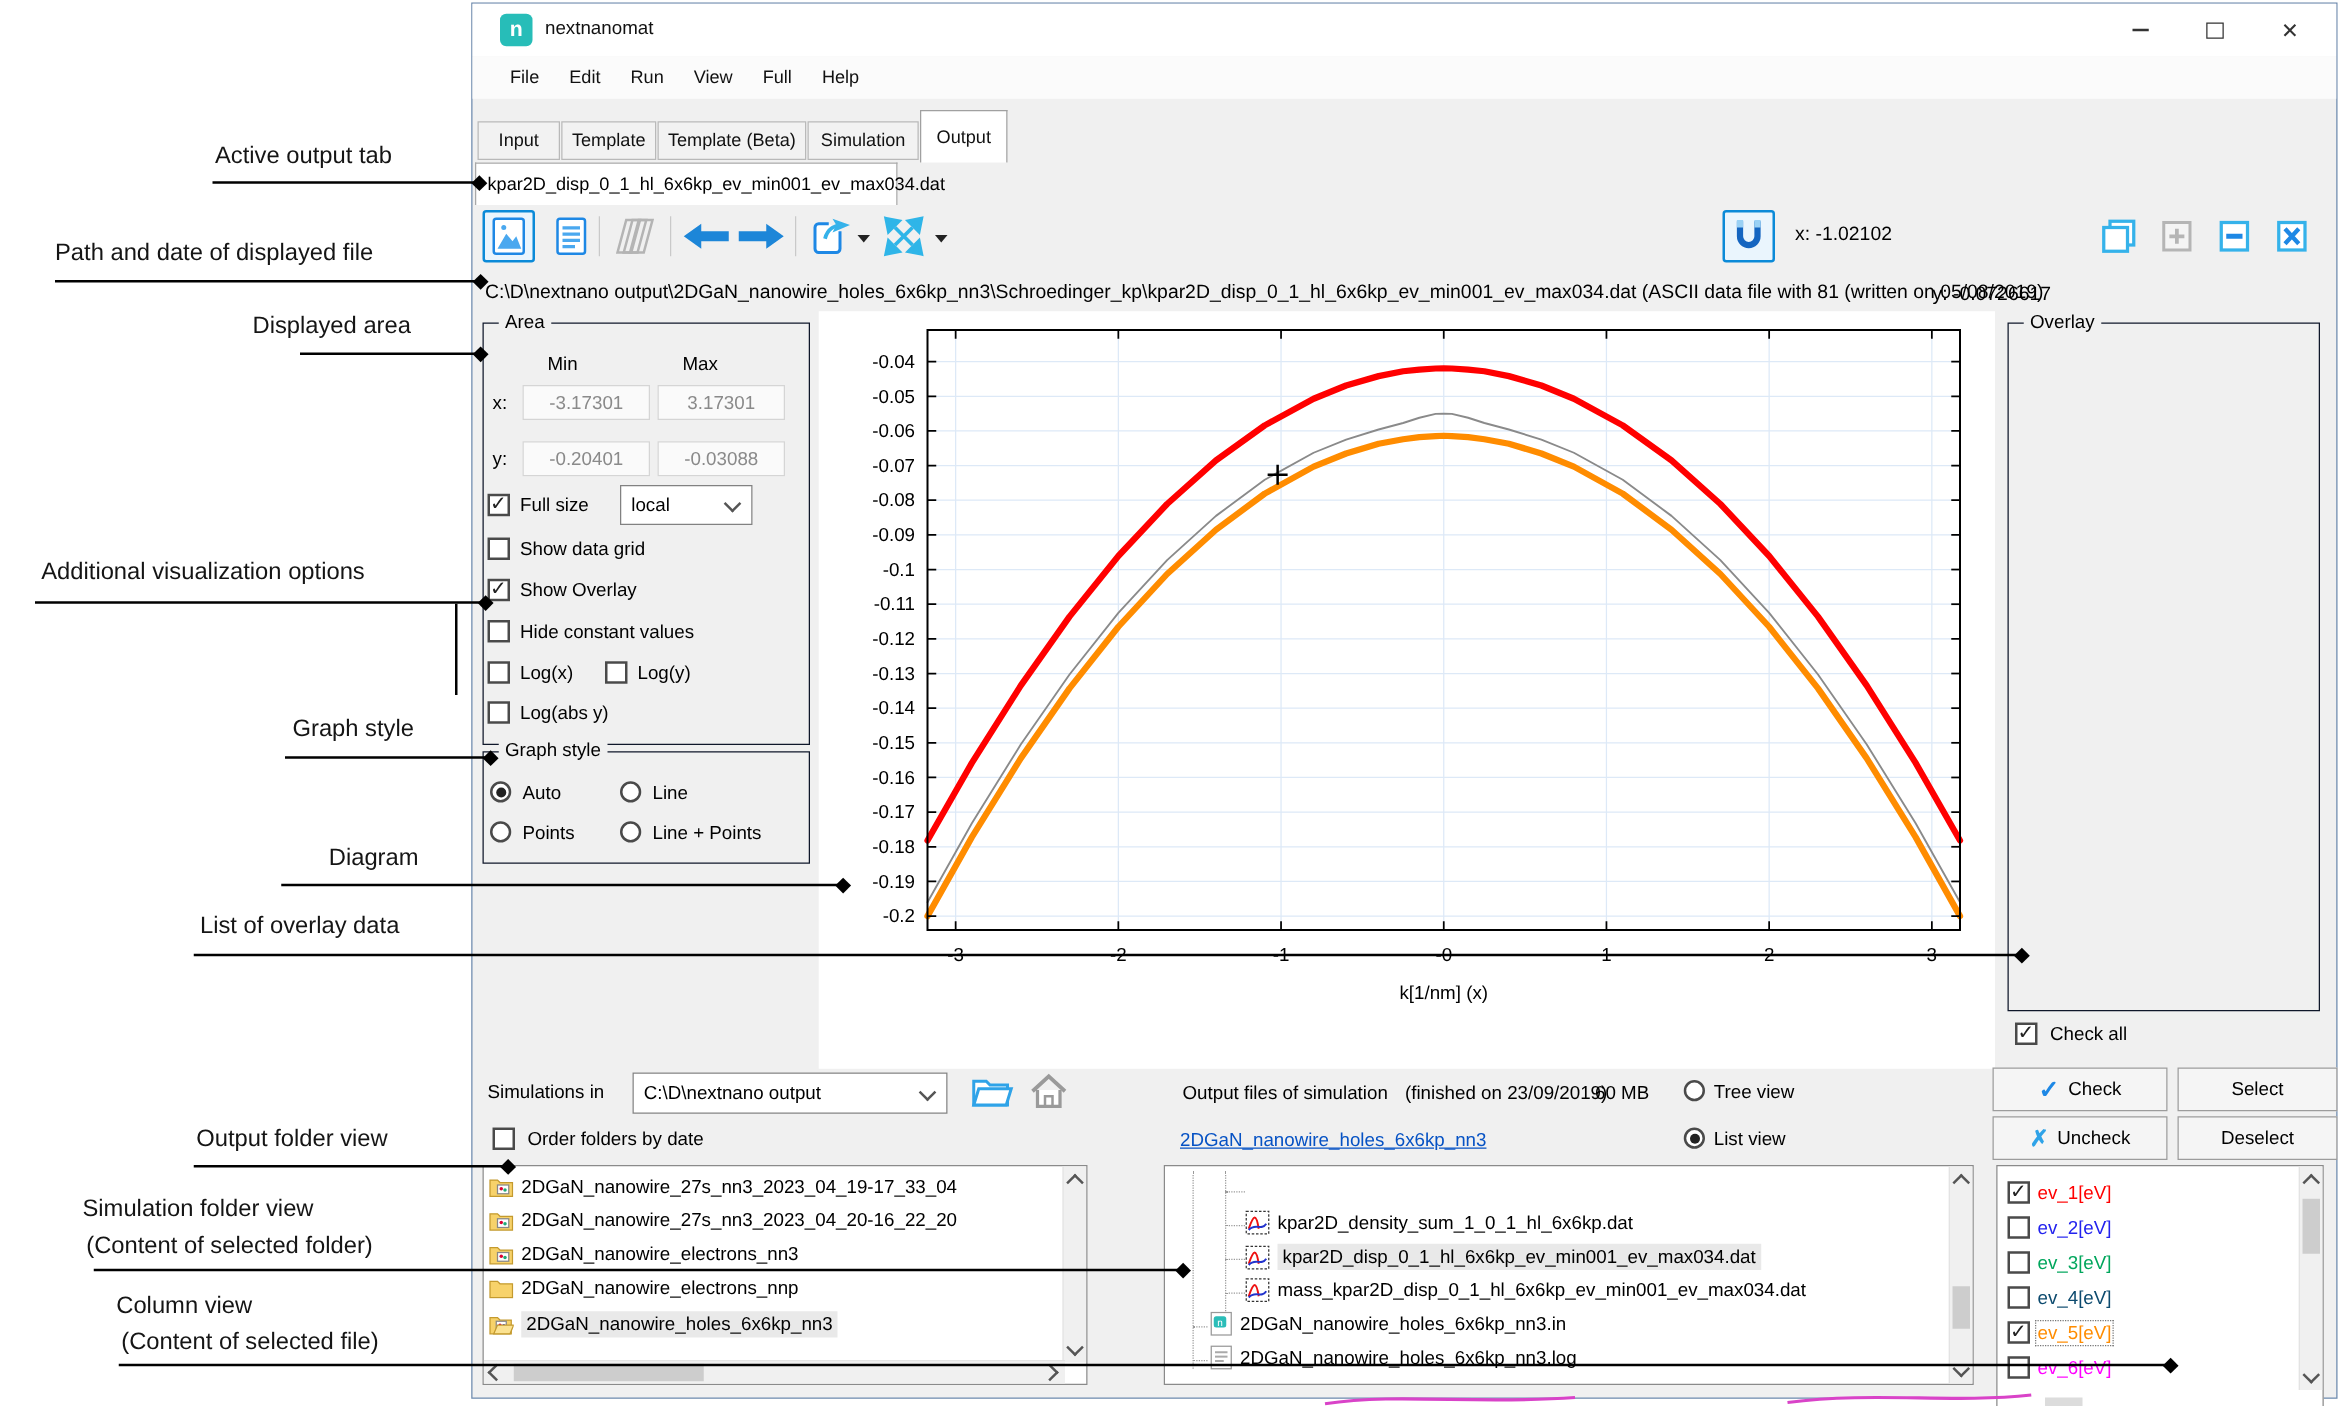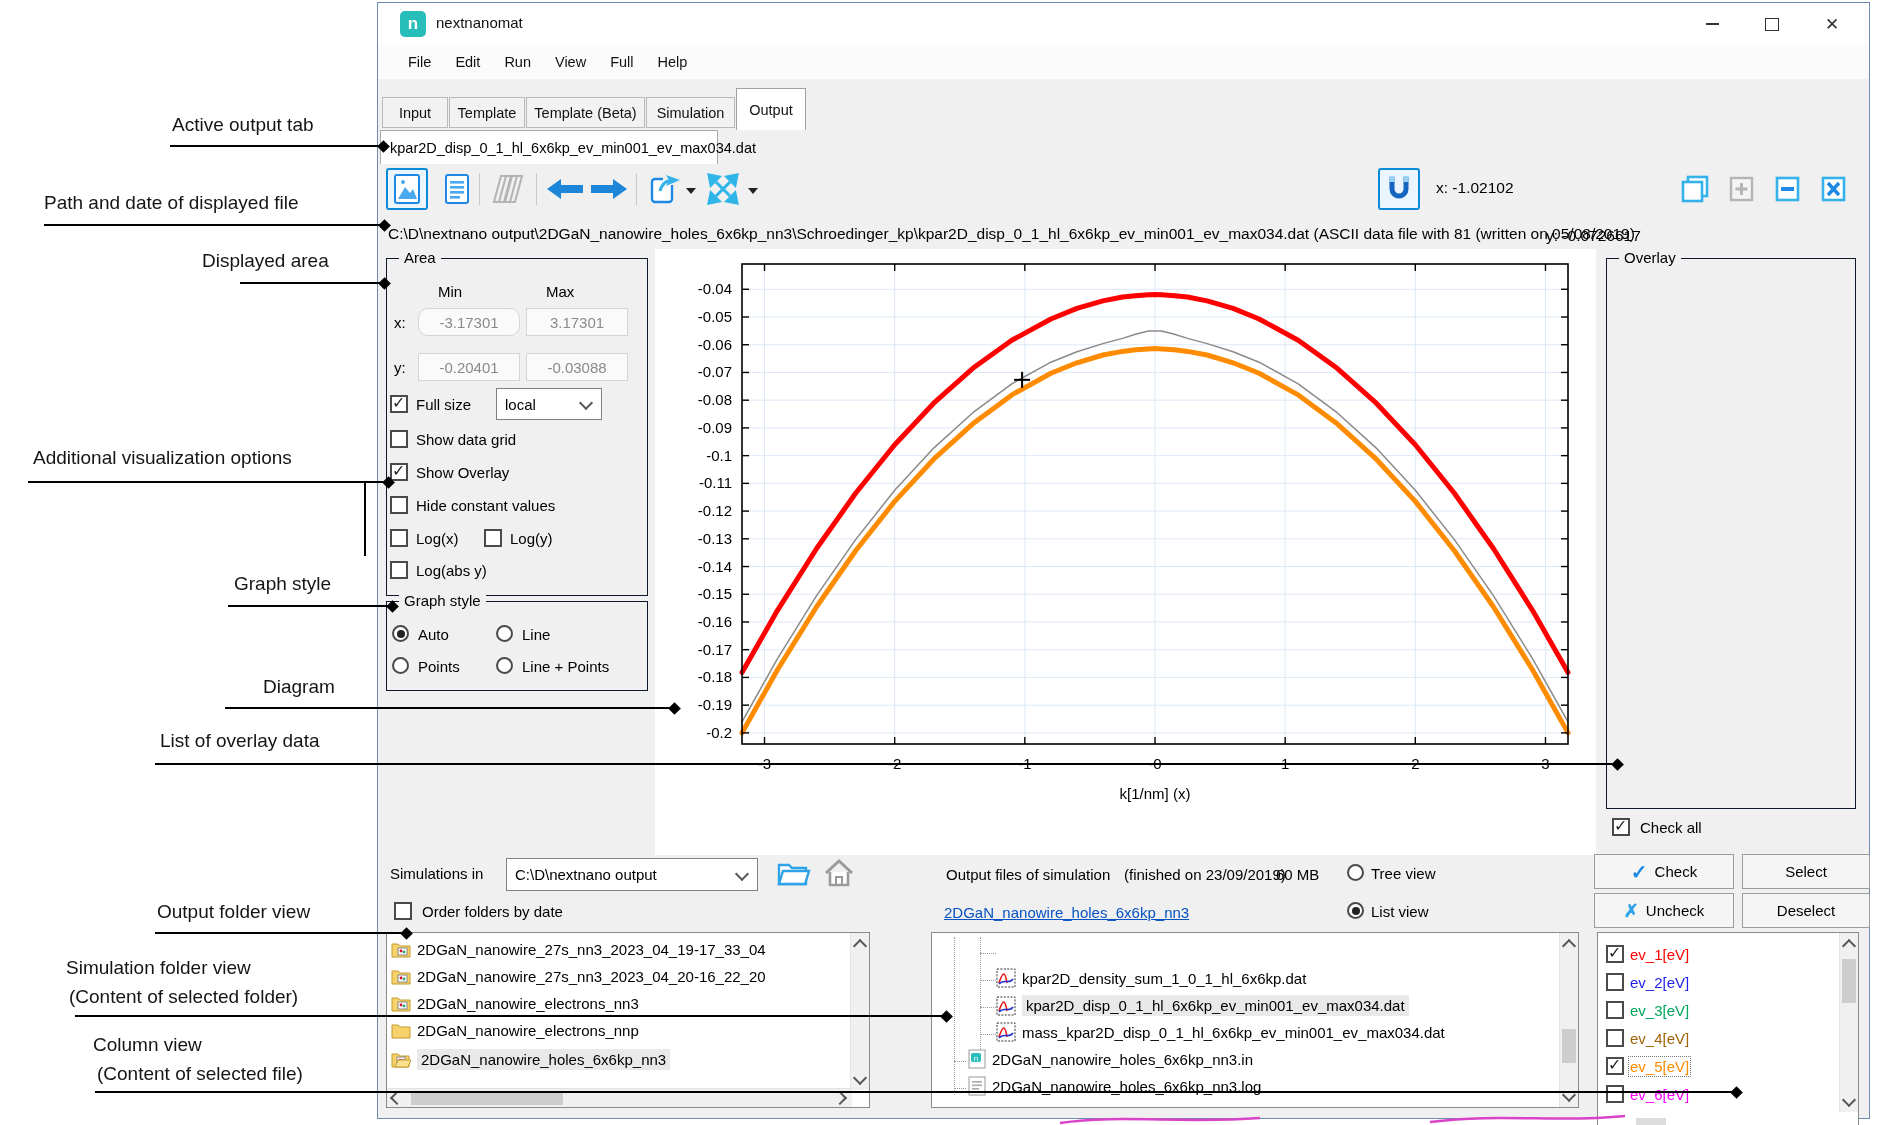--- a/index.html
+++ b/index.html
@@ -209,21 +209,21 @@
     </div>
 
     <div class="pathrow"><span>C:\D\nextnano output\2DGaN_nanowire_holes_6x6kp_nn3\Schroedinger_kp\kpar2D_disp_0_1_hl_6x6kp_ev_min001_ev_max034.dat</span><span>  (ASCII data file with 81  (written on 05/08/2019)</span></div>
 
     <div class="group" style="left:8px;top:255px;width:262px;height:338px;">
       <span class="gtitle">Area</span>
     </div>
     <div class="abs flabel" style="left:60px;top:280px;">Min</div>
     <div class="abs flabel" style="left:168px;top:280px;">Max</div>
     <div class="abs flabel" style="left:16px;top:311px;">x:</div>
-    <div class="dimput" style="left:40px;top:305px;border-radius:10px;">-3.17301</div>
+    <div class="dimput" style="left:40px;top:305px;">-3.17301</div>
     <div class="dimput" style="left:148px;top:305px;">3.17301</div>
     <div class="abs flabel" style="left:16px;top:356px;">y:</div>
     <div class="dimput" style="left:40px;top:350px;">-0.20401</div>
     <div class="dimput" style="left:148px;top:350px;">-0.03088</div>
 
     <div class="cb checked" style="left:12px;top:392px;"></div>
     <div class="abs flabel" style="left:38px;top:393px;">Full size</div>
     <div class="combo" style="left:118px;top:385px;width:106px;height:32px;">
       <span>local</span>
       <span class="chev down" style="position:absolute;right:10px;top:13px;"></span>
@@ -542,21 +542,21 @@
       <div class="lrow" style="left:8px;top:40px;">
         <span class="cb" style="position:relative;flex:none;"></span>
         <span class="evlabel" style="color: rgb(34, 34, 238);">ev_2[eV]</span>
       </div>
       <div class="lrow" style="left:8px;top:68px;">
         <span class="cb" style="position:relative;flex:none;"></span>
         <span class="evlabel" style="color: rgb(0, 166, 92);">ev_3[eV]</span>
       </div>
       <div class="lrow" style="left:8px;top:96px;">
         <span class="cb" style="position:relative;flex:none;"></span>
-        <span class="evlabel" style="color: #a16207;">ev_4[eV]</span>
+        <span class="evlabel" style="color: #0c4a6e;">ev_4[eV]</span>
       </div>
       <div class="lrow" style="left:8px;top:124px;">
         <span class="cb checked" style="position:relative;flex:none;"></span>
         <span class="evlabel focusdot" style="color: rgb(255, 140, 0);">ev_5[eV]</span>
       </div>
       <div class="lrow" style="left:8px;top:152px;">
         <span class="cb" style="position:relative;flex:none;"></span>
         <span class="evlabel" style="color: rgb(255, 0, 255);">ev_6[eV]</span>
       </div>
       <div class="scroll-v" style="right:0;top:0;width:18px;height:179px;">

